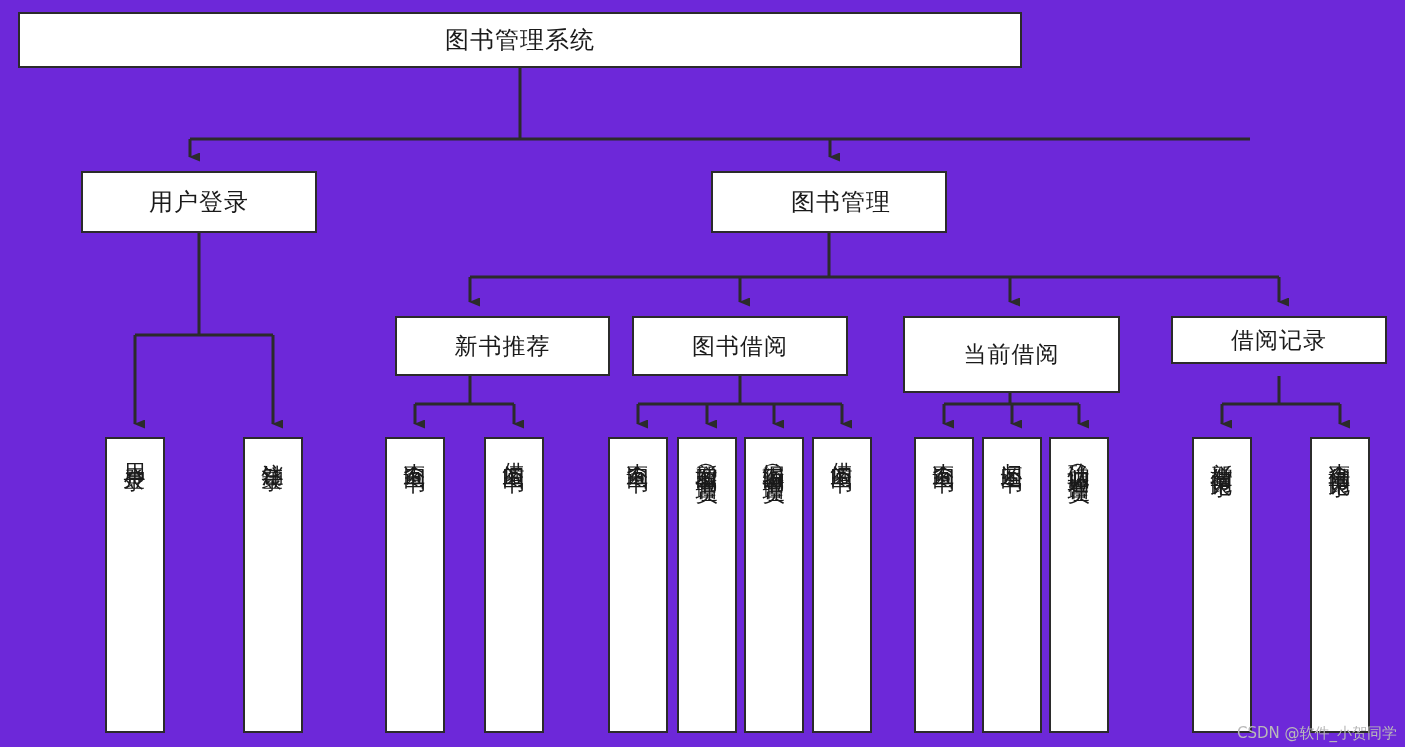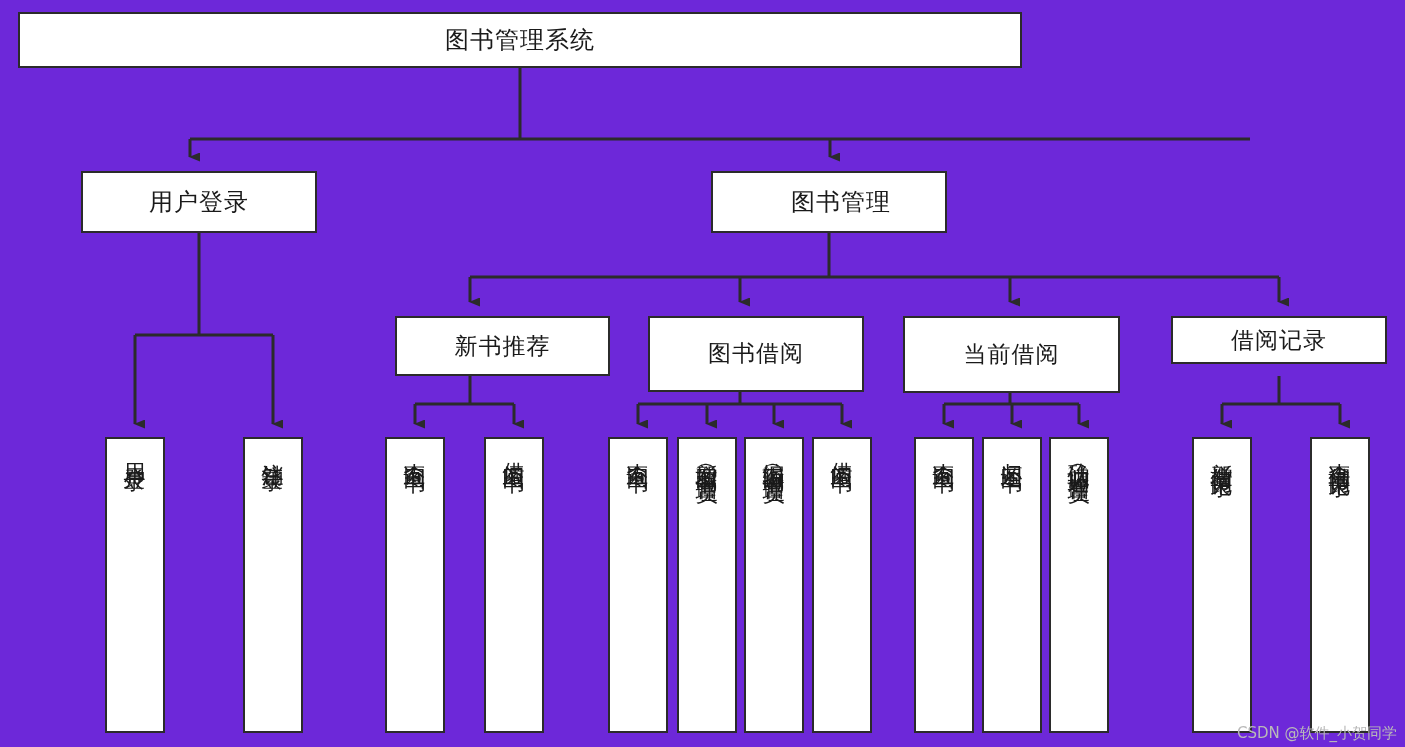--- a/index.html
+++ b/index.html
@@ -135,21 +135,21 @@
   <div class="node level2" style="left:81px; top:171px; width:236px; height:62px;">
     <span class="node-label">用户登录</span>
   </div>
   <div class="node level2" style="left:711px; top:171px; width:236px; height:62px;padding-left:24px;">
     <span class="node-label">图书管理</span>
   </div>
 
   <div class="node level3" style="left:363px; top:316px; width:215px; height:60px;margin-left:32px;">
     <span class="node-label">新书推荐</span>
   </div>
-  <div class="node level3" style="left:648px; top:316px; width:216px; height:76px;font-family:Liberation Serif, serif;">
+  <div class="node level3" style="left:632px; top:316px; width:216px; height:60px;">
     <span class="node-label">图书借阅</span>
   </div>
   <div class="node level3" style="left:903px; top:316px; width:217px; height:77px;">
     <span class="node-label">当前借阅</span>
   </div>
   <div class="node level3" style="left:1171px; top:316px; width:216px; height:48px;">
     <span class="node-label">借阅记录</span>
   </div>
 
   <div class="node vertical" style="left:105px; top:437px; width:60px; height:296px;">

